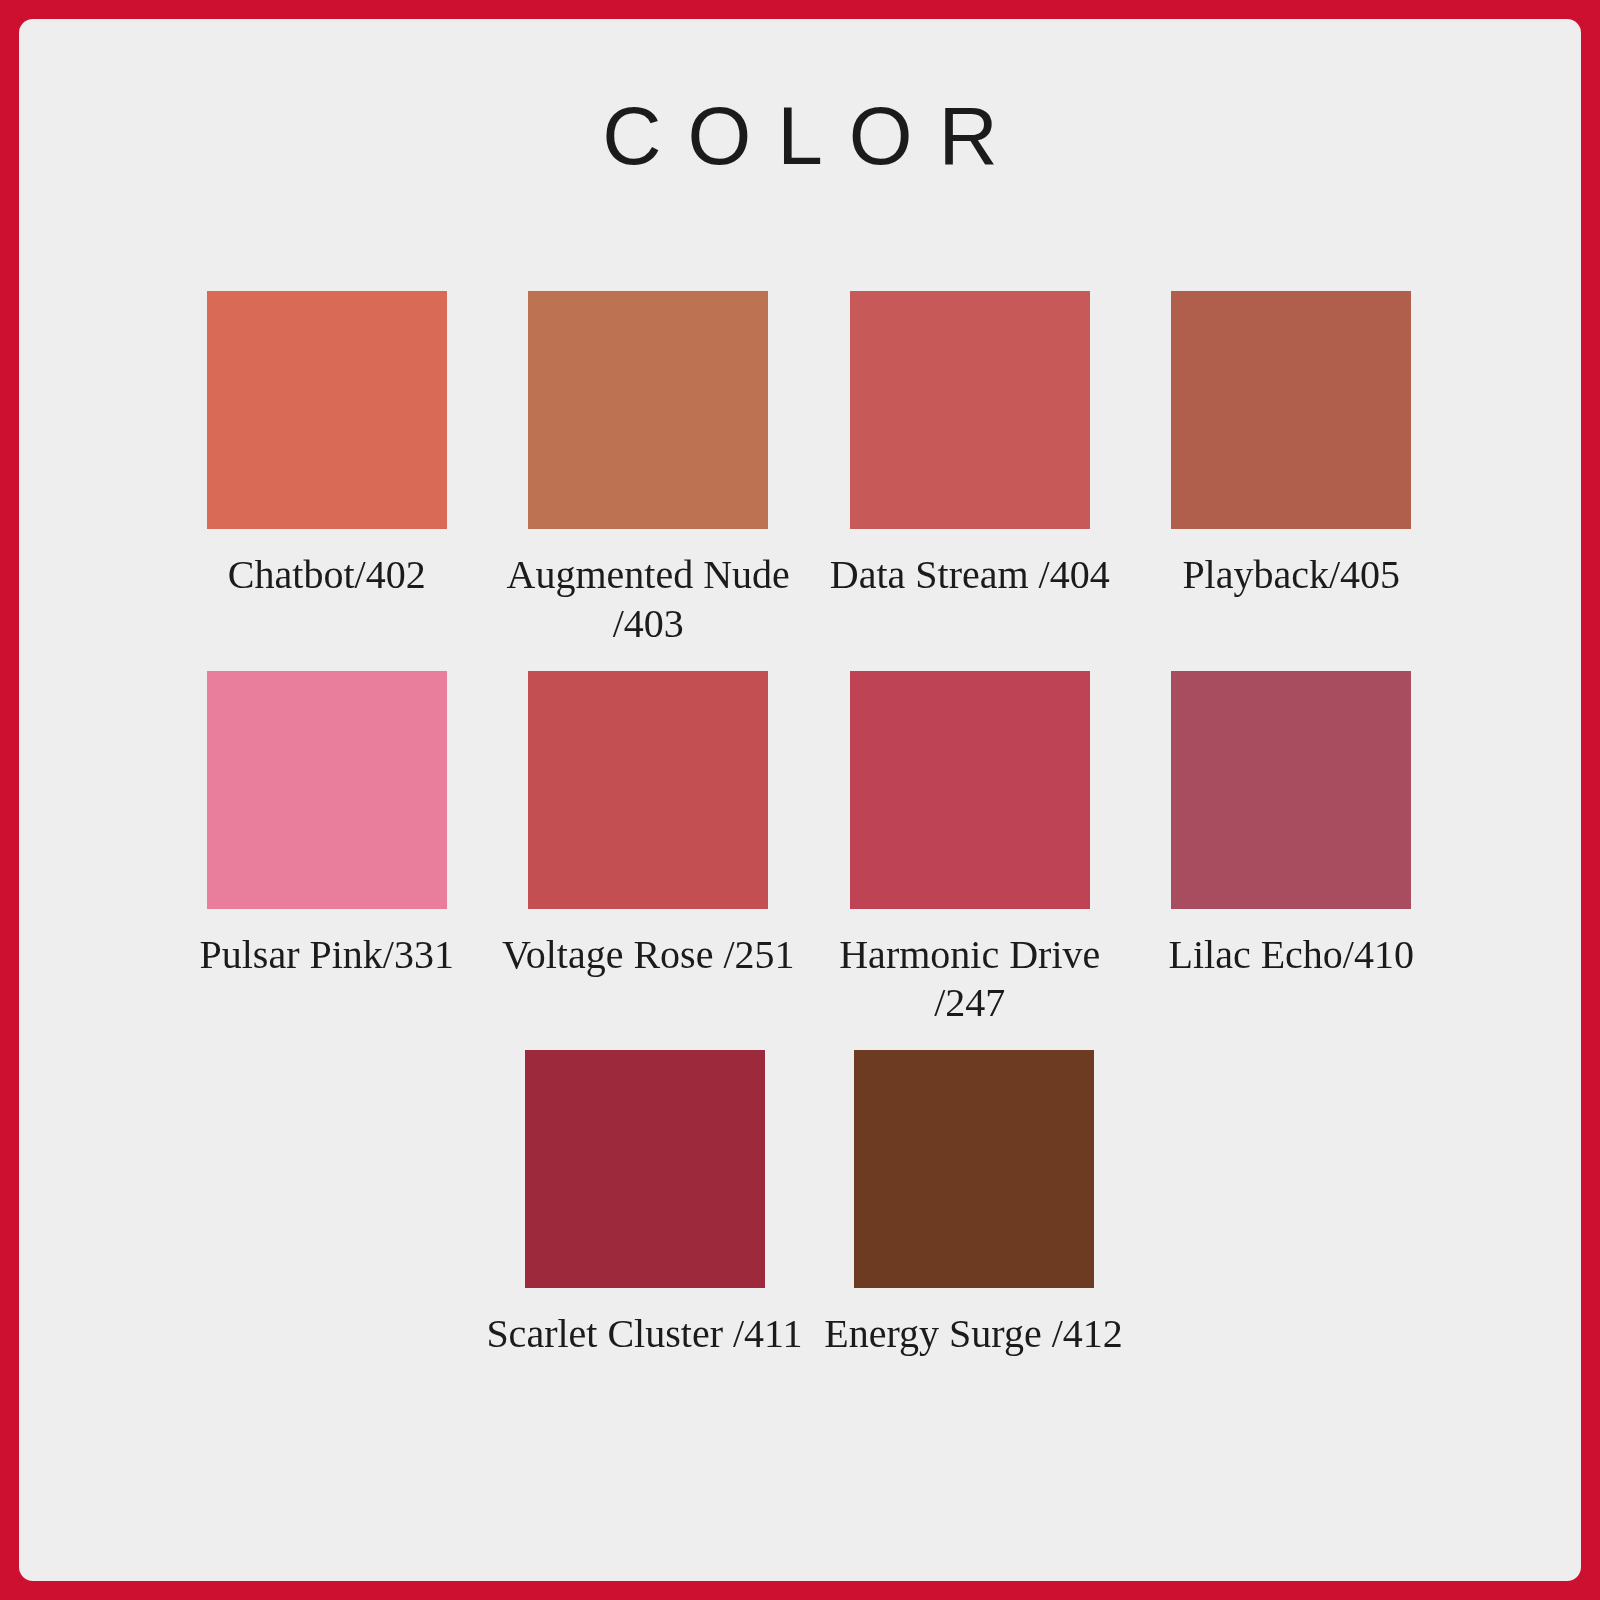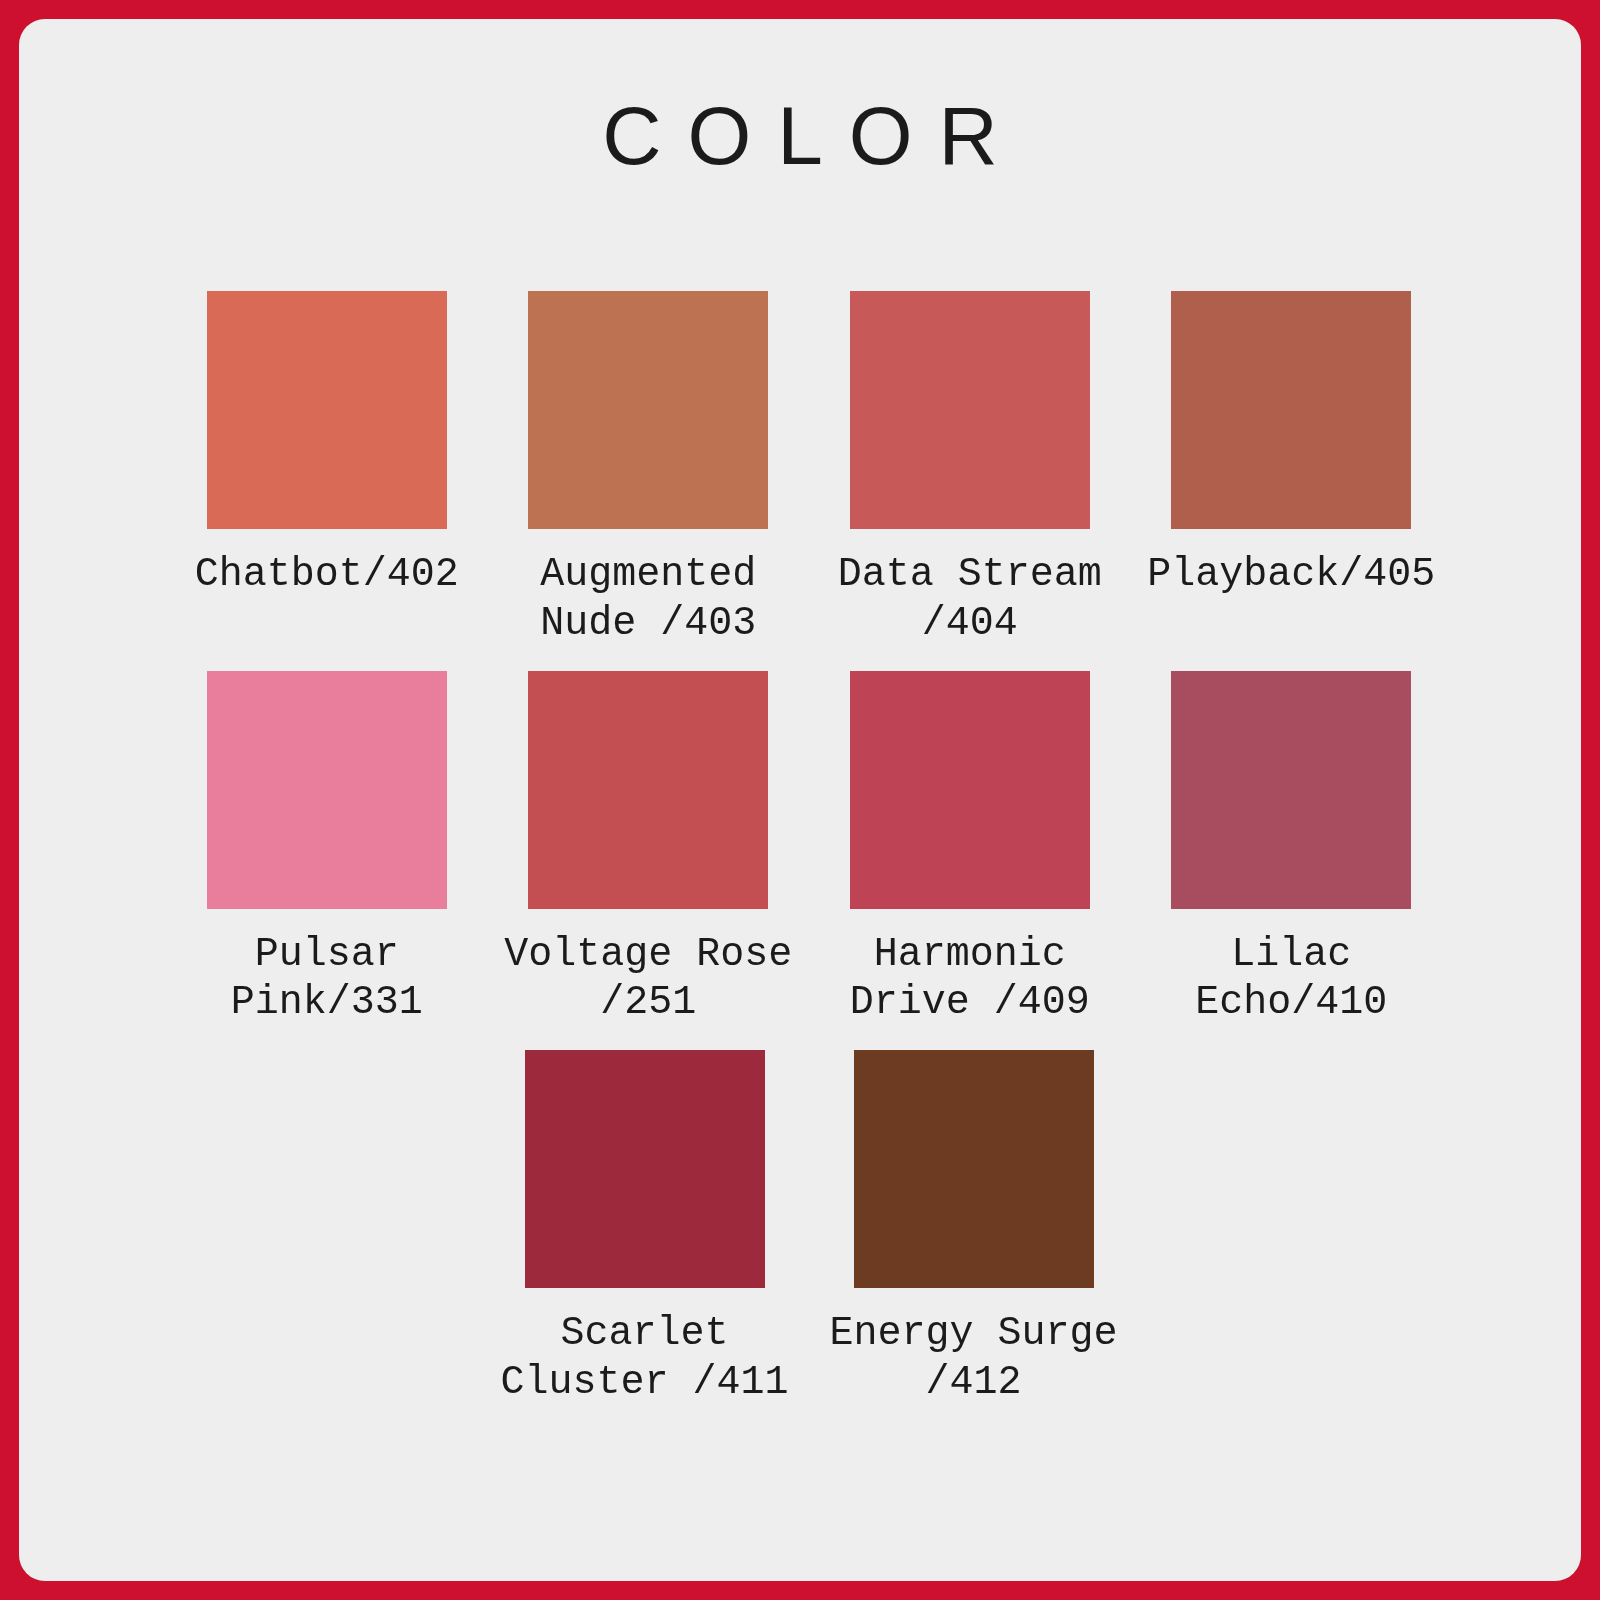--- a/index.html
+++ b/index.html
@@ -25,21 +25,21 @@
     box-sizing: border-box;
     padding: 19px;
   }
 
   
   #palette-panel {
     position: relative;
     width: 100%;
     height: 100%;
     background: #eeeeee;
-    border-radius: 26px;
+    border-radius: 14px;
     box-sizing: border-box;
     overflow: hidden;
   }
 
   #palette-title {
     position: absolute;
     left: 0;
     top: 76px;
     width: 100%;
     text-align: center;
@@ -85,21 +85,21 @@
     display: block;
   }
 
   .swatch-label {
     margin-top: 22px;
     width: 320px;
     text-align: center;
     font-size: 40px;
     line-height: 1.22;
     color: #1b1b1b;
-    font-family: Liberation Mono, monospace;
+    font-family: Liberation Serif, serif;
     white-space: pre-line;
     word-break: break-word;
   }
 
   .row-1 .swatch-cell { padding-bottom: 22px; }
   .row-2 .swatch-cell { padding-bottom: 22px; }
 </style>
 </head>
 <body style="background: rgb(205, 16, 47);">
 
@@ -133,21 +133,21 @@
         <div class="swatch-cell">
           <div class="swatch-chip" style="background: rgb(232, 126, 155);"></div>
           <div class="swatch-label">Pulsar Pink/331</div>
         </div>
         <div class="swatch-cell">
           <div class="swatch-chip" style="background: rgb(196, 79, 82);"></div>
           <div class="swatch-label">Voltage Rose /251</div>
         </div>
         <div class="swatch-cell">
           <div class="swatch-chip" style="background: rgb(189, 67, 85);"></div>
-          <div class="swatch-label">Harmonic Drive /409</div>
+          <div class="swatch-label">Harmonic Drive /247</div>
         </div>
         <div class="swatch-cell">
           <div class="swatch-chip" style="background: rgb(168, 77, 96);"></div>
           <div class="swatch-label">Lilac Echo/410</div>
         </div>
       </div>
 
       <div class="swatch-row row-3 row-centered">
         <div class="swatch-cell">
           <div class="swatch-chip" style="background: rgb(156, 42, 60);"></div>

